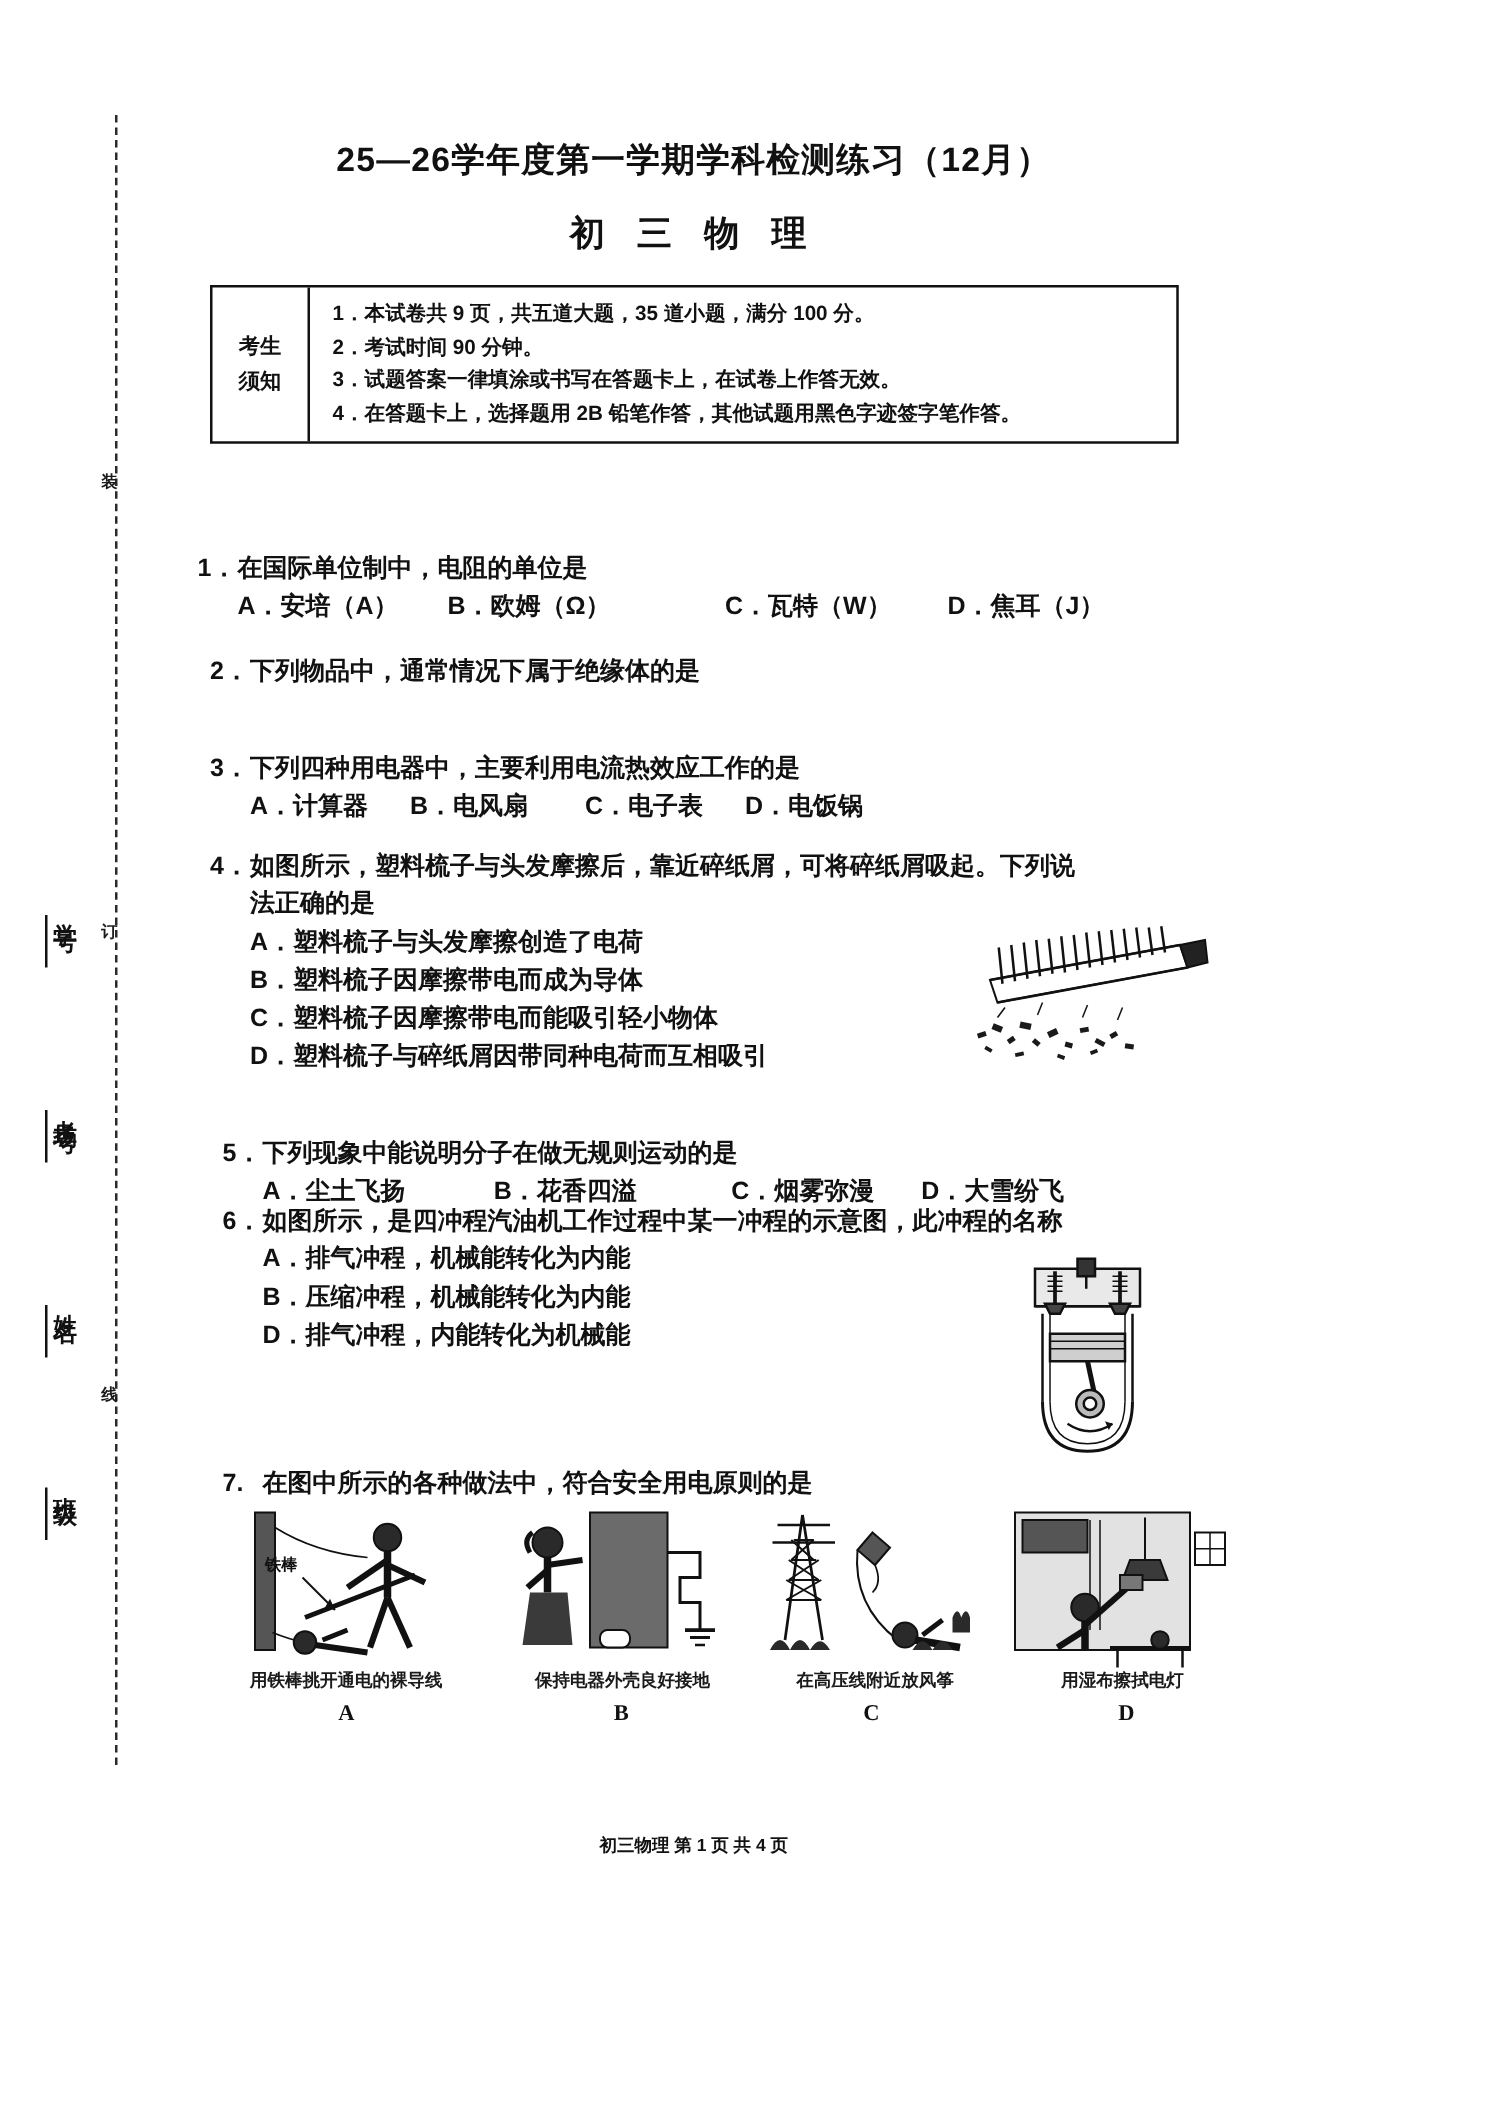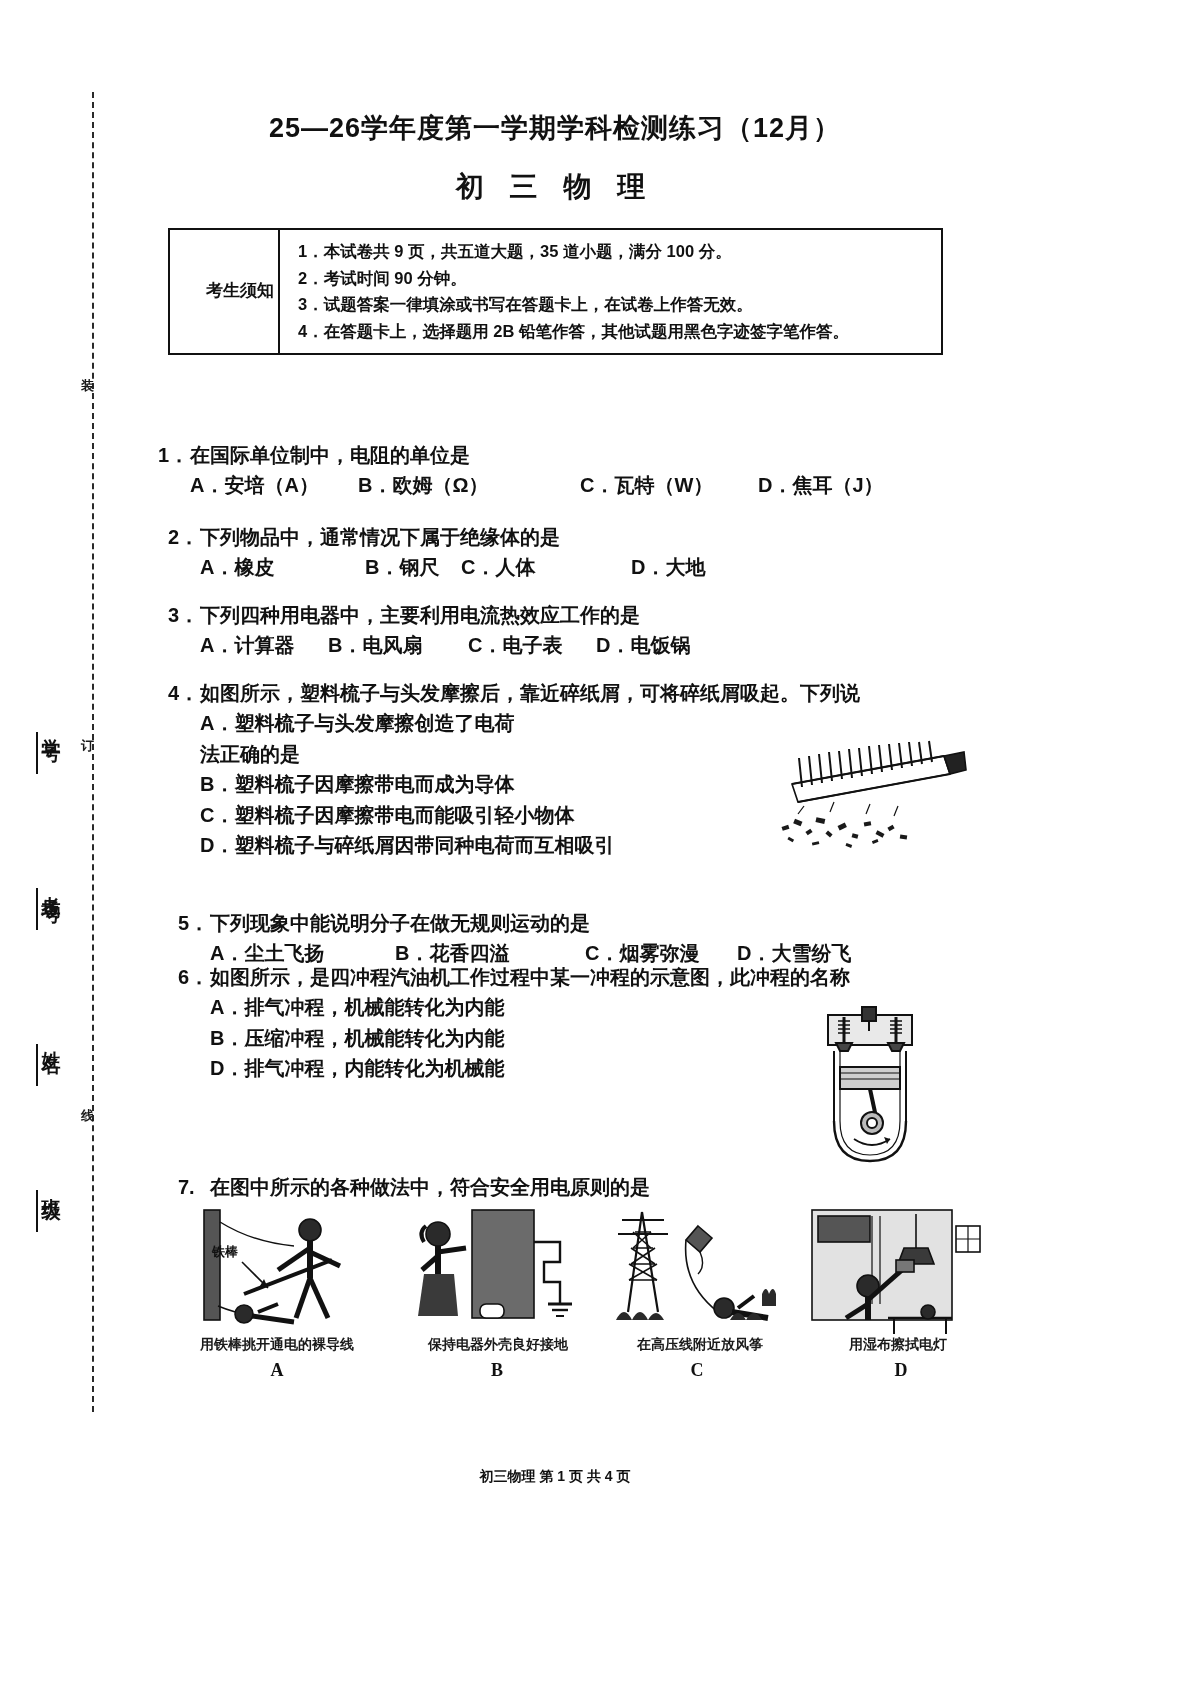--- a/index.html
+++ b/index.html
@@ -75,25 +75,24 @@
   }
 
   
   #notice {
     position: absolute; left: 18px; top: 228px; width: 775px;
     border: 2.5px solid #111;
     display: flex;
   }
   #notice-label {
     width: 78px; border-right: 2.5px solid #111;
-    display: flex; flex-direction: row; align-items: center; justify-content: center;
+    display: flex; flex-direction: column; align-items: center; justify-content: center;
     font-family: "Liberation Sans", "DejaVu Sans", sans-serif;
     font-weight: bold; font-size: 17px; line-height: 1.7;
     padding: 6px 0;
-    margin-left: 32px;
   }
   #notice-list { flex: 1; padding: 8px 6px 8px 18px; }
   #notice-list .nline {
     font-family: "Liberation Sans", "DejaVu Sans", sans-serif;
     font-weight: bold; font-size: 16.5px; line-height: 1.62;
     white-space: nowrap;
   }
 
   
   #sec-head {
@@ -194,42 +193,39 @@
     <div class="cont">
       <span class="optcol" style="width:168px">A．安培（A）</span><span class="optcol" style="width:222px">B．欧姆（Ω）</span><span class="optcol" style="width:178px">C．瓦特（W）</span><span class="optcol">D．焦耳（J）</span>
     </div>
   </div>
 
   <div class="q qfont" id="q2">
     <div class="stem">
       <span class="num">2．</span>
       <span class="stext">下列物品中，通常情况下属于绝缘体的是</span>
     </div>
-    <div class="cont">
-      <span class="optcol" style="width:165px">A．橡皮</span><span class="optcol" style="width:96px">B．钢尺</span><span class="optcol" style="width:170px">C．人体</span><span class="optcol">D．大地</span>
-    </div>
   </div>
 
   <div class="q qfont" id="q3">
     <div class="stem">
       <span class="num">3．</span>
       <span class="stext">下列四种用电器中，主要利用电流热效应工作的是</span>
     </div>
     <div class="cont">
       <span class="optcol" style="width:128px">A．计算器</span><span class="optcol" style="width:140px">B．电风扇</span><span class="optcol" style="width:128px">C．电子表</span><span class="optcol">D．电饭锅</span>
     </div>
   </div>
 
   <div class="q qfont" id="q4">
     <div class="stem">
       <span class="num">4．</span>
       <span class="stext">如图所示，塑料梳子与头发摩擦后，靠近碎纸屑，可将碎纸屑吸起。下列说</span>
     </div>
+    <div class="cont">法正确的是</div>
     <div class="cont">A．塑料梳子与头发摩擦创造了电荷</div>
-    <div class="cont">法正确的是</div>
     <div class="cont">B．塑料梳子因摩擦带电而成为导体</div>
     <div class="cont">C．塑料梳子因摩擦带电而能吸引轻小物体</div>
     <div class="cont">D．塑料梳子与碎纸屑因带同种电荷而互相吸引</div>
   </div>
 
   <div class="fig" id="fig-comb">
     <svg width="200" height="120" viewBox="0 0 200 120">
       <g class="ink" stroke-width="1.6">
 
         <path d="M24 44 L176 16 L182 34 L30 62 Z" fill="#fff"></path>

